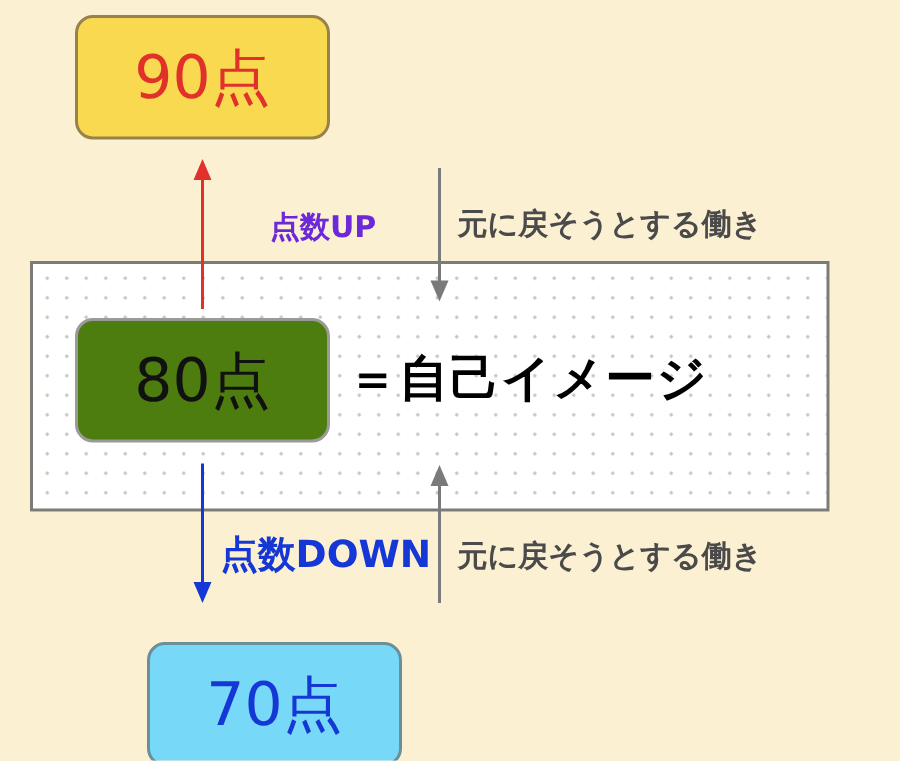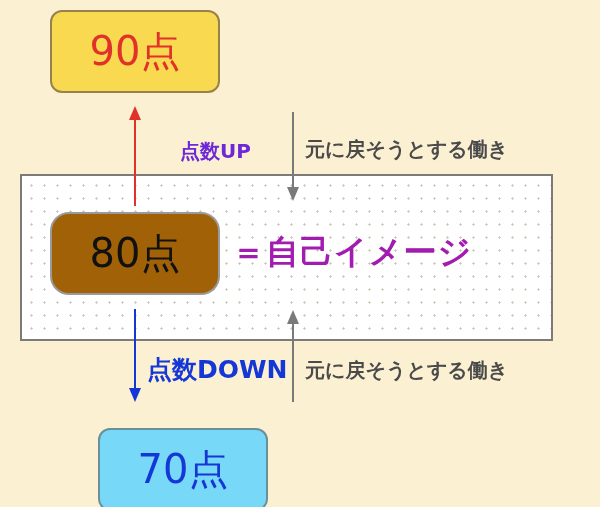--- a/index.html
+++ b/index.html
@@ -26,21 +26,21 @@
     width: 166px; height: 79px;
     border-radius: 12px;
     border: 2px solid #8a8474;
     display: flex; align-items: center; justify-content: center;
     font-weight: normal;
     font-size: 40px;
     box-sizing: border-box;
     width: 170px; height: 83px;
   }
   .box-90 { top: 10px; background: #f8d94f; color: #e0322b; border-color: #96824a; }
-  .box-80 { top: 212px; background: #a16207; color: #111111; border-color: #9a9a9a; border-radius: 19px; }
+  .box-80 { top: 212px; background: #4d7c0f; color: #111111; border-color: #9a9a9a; }
   .box-70 { top: 428px; background: #77d8f8; color: #1537d6; border-color: #6a8f99; margin-left: 48px; }
 
   .arrow-line {
     position: absolute;
     width: 2px;
   }
   .arrow-head {
     position: absolute;
     width: 0; height: 0;
     border-left: 6px solid transparent;
@@ -54,21 +54,21 @@
   .label-up { left: 147px; top: 138px; font-size: 20px; color: #6d28d9; margin-left: 33px; }
   .label-down { left: 147px; top: 353px; font-size: 25px; color: #1537d6; }
   .label-return { font-size: 20px; color: #4a4a4a; left: 305px; }
   .label-return-top { top: 136px; }
   .label-return-bottom { top: 357px; }
   .self-image {
     position: absolute;
     left: 232px; top: 230px;
     font-size: 33px;
     font-weight: bold;
-    color: #a21caf;
+    color: #000000;
     white-space: nowrap;
     letter-spacing: 1px;
   }
 </style>
 </head>
 <body>
 
 <div class="dot-area"></div>
 
 <div class="score-box box-90">

